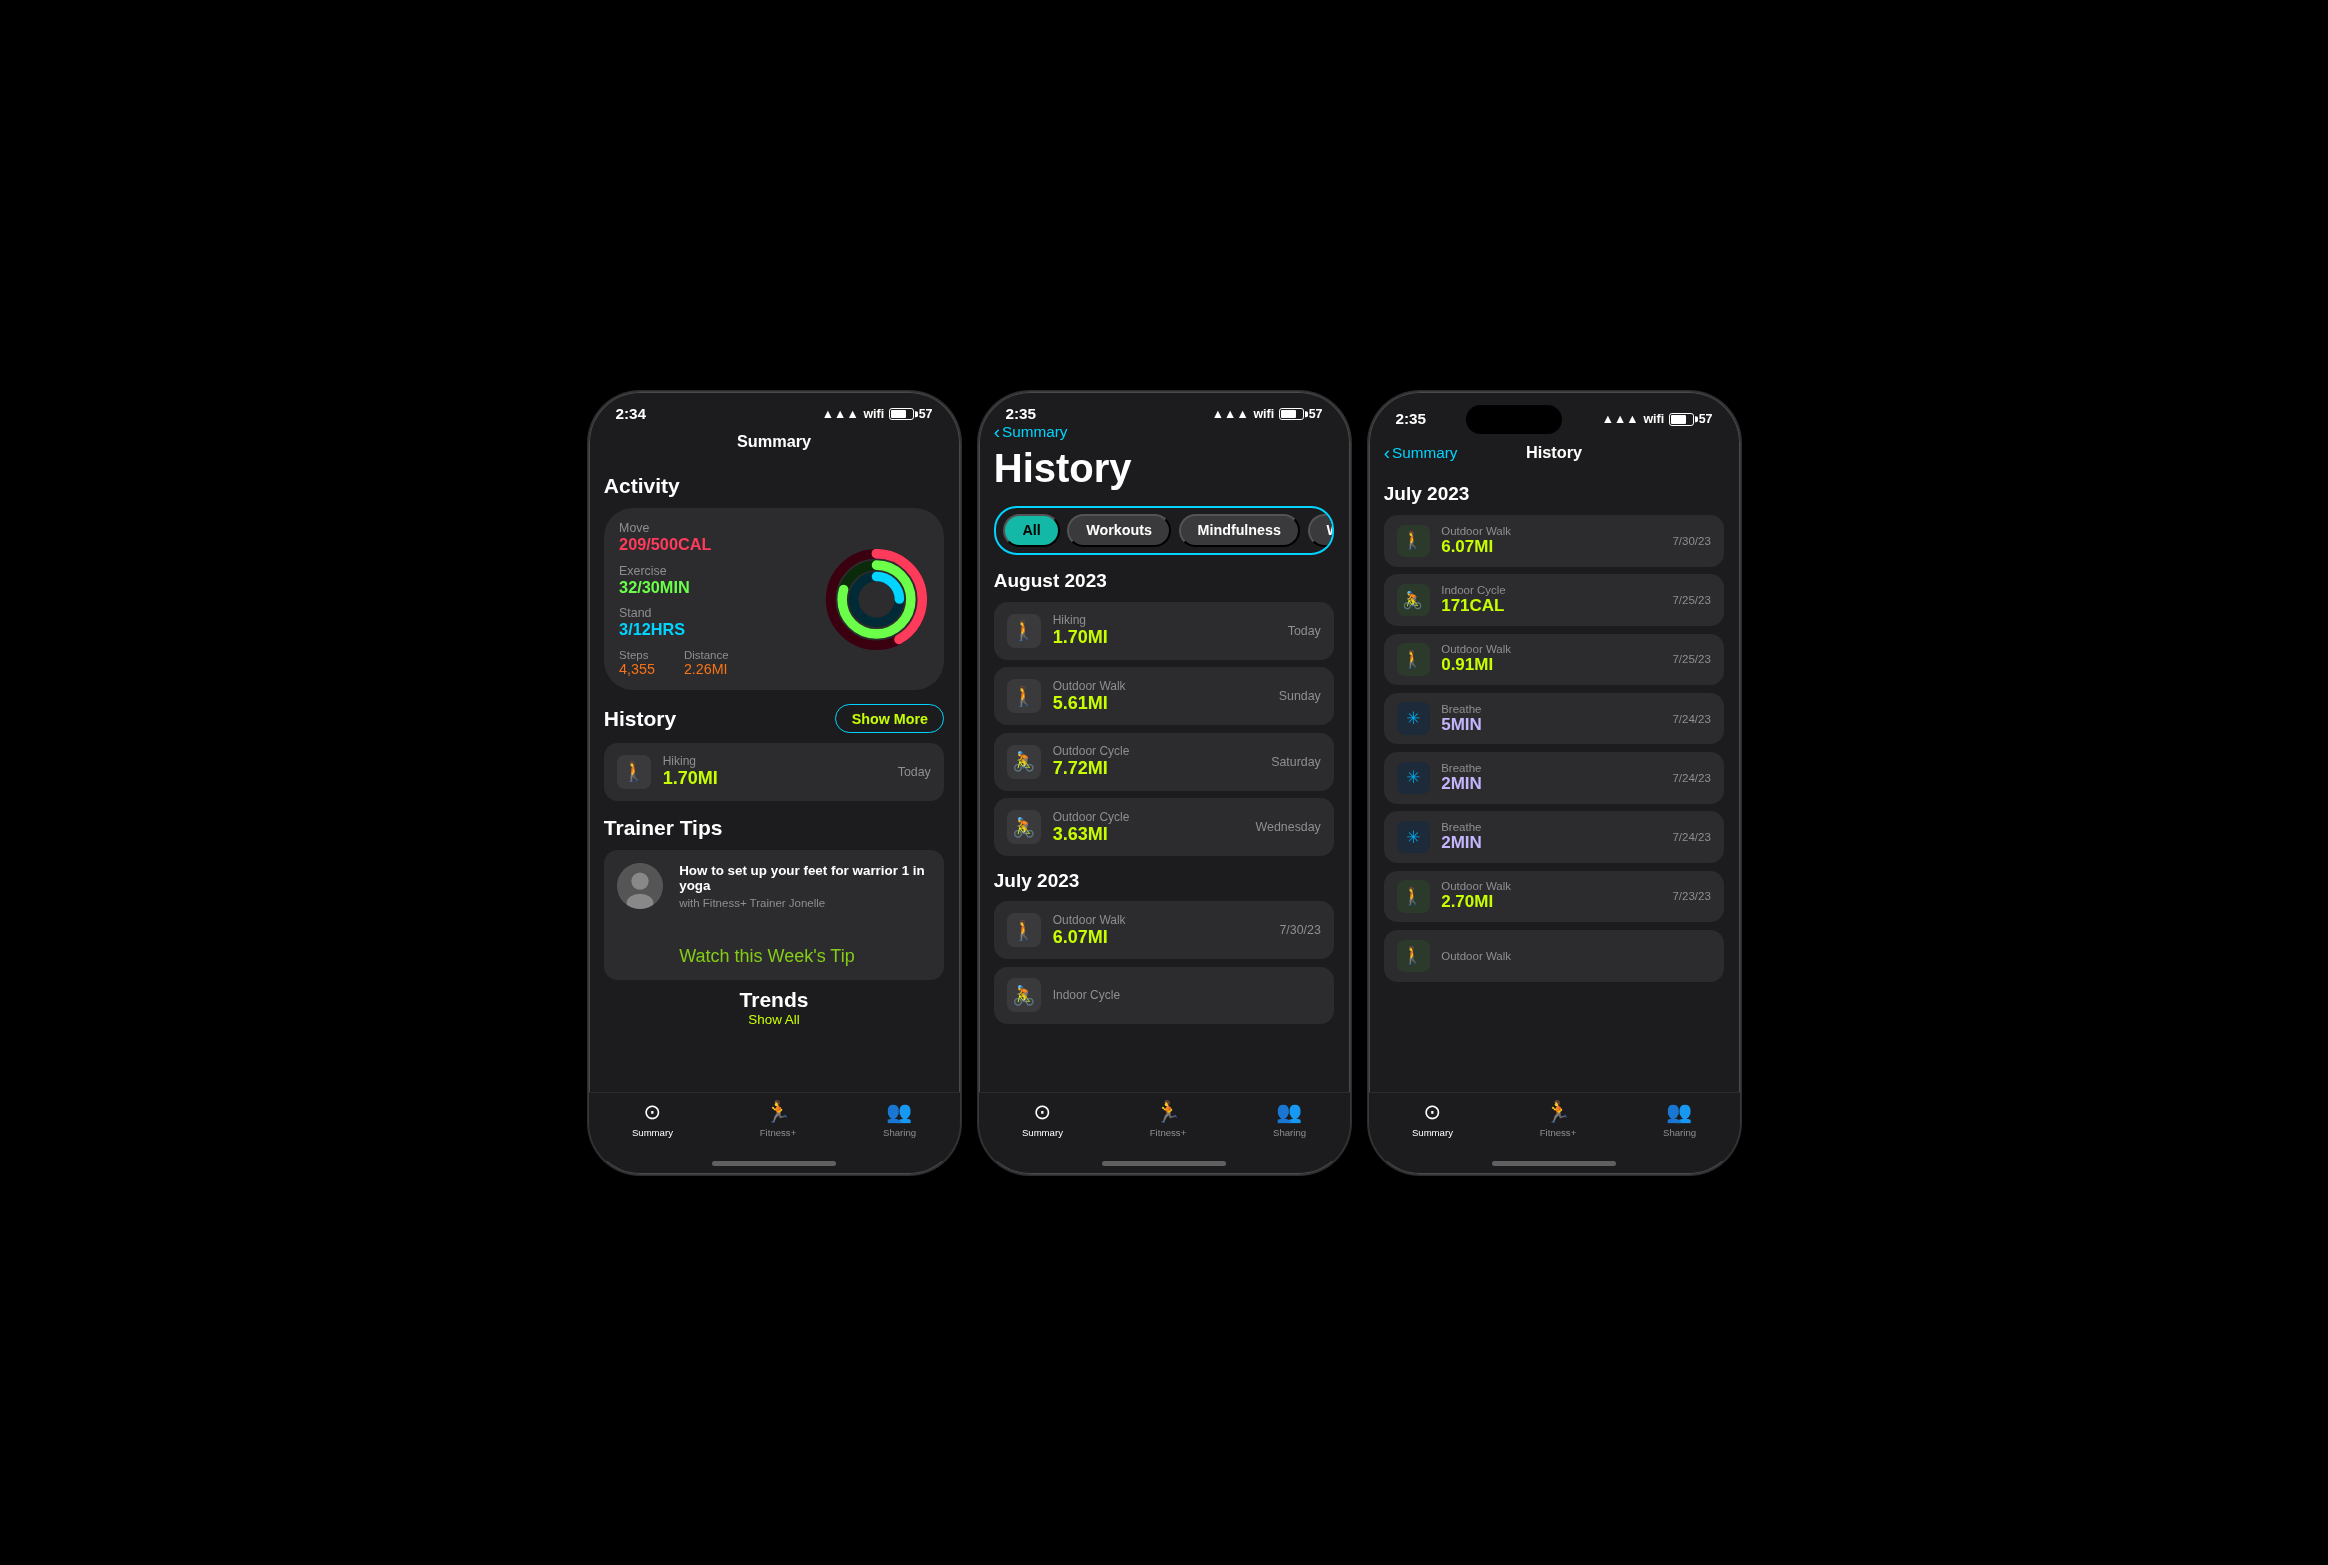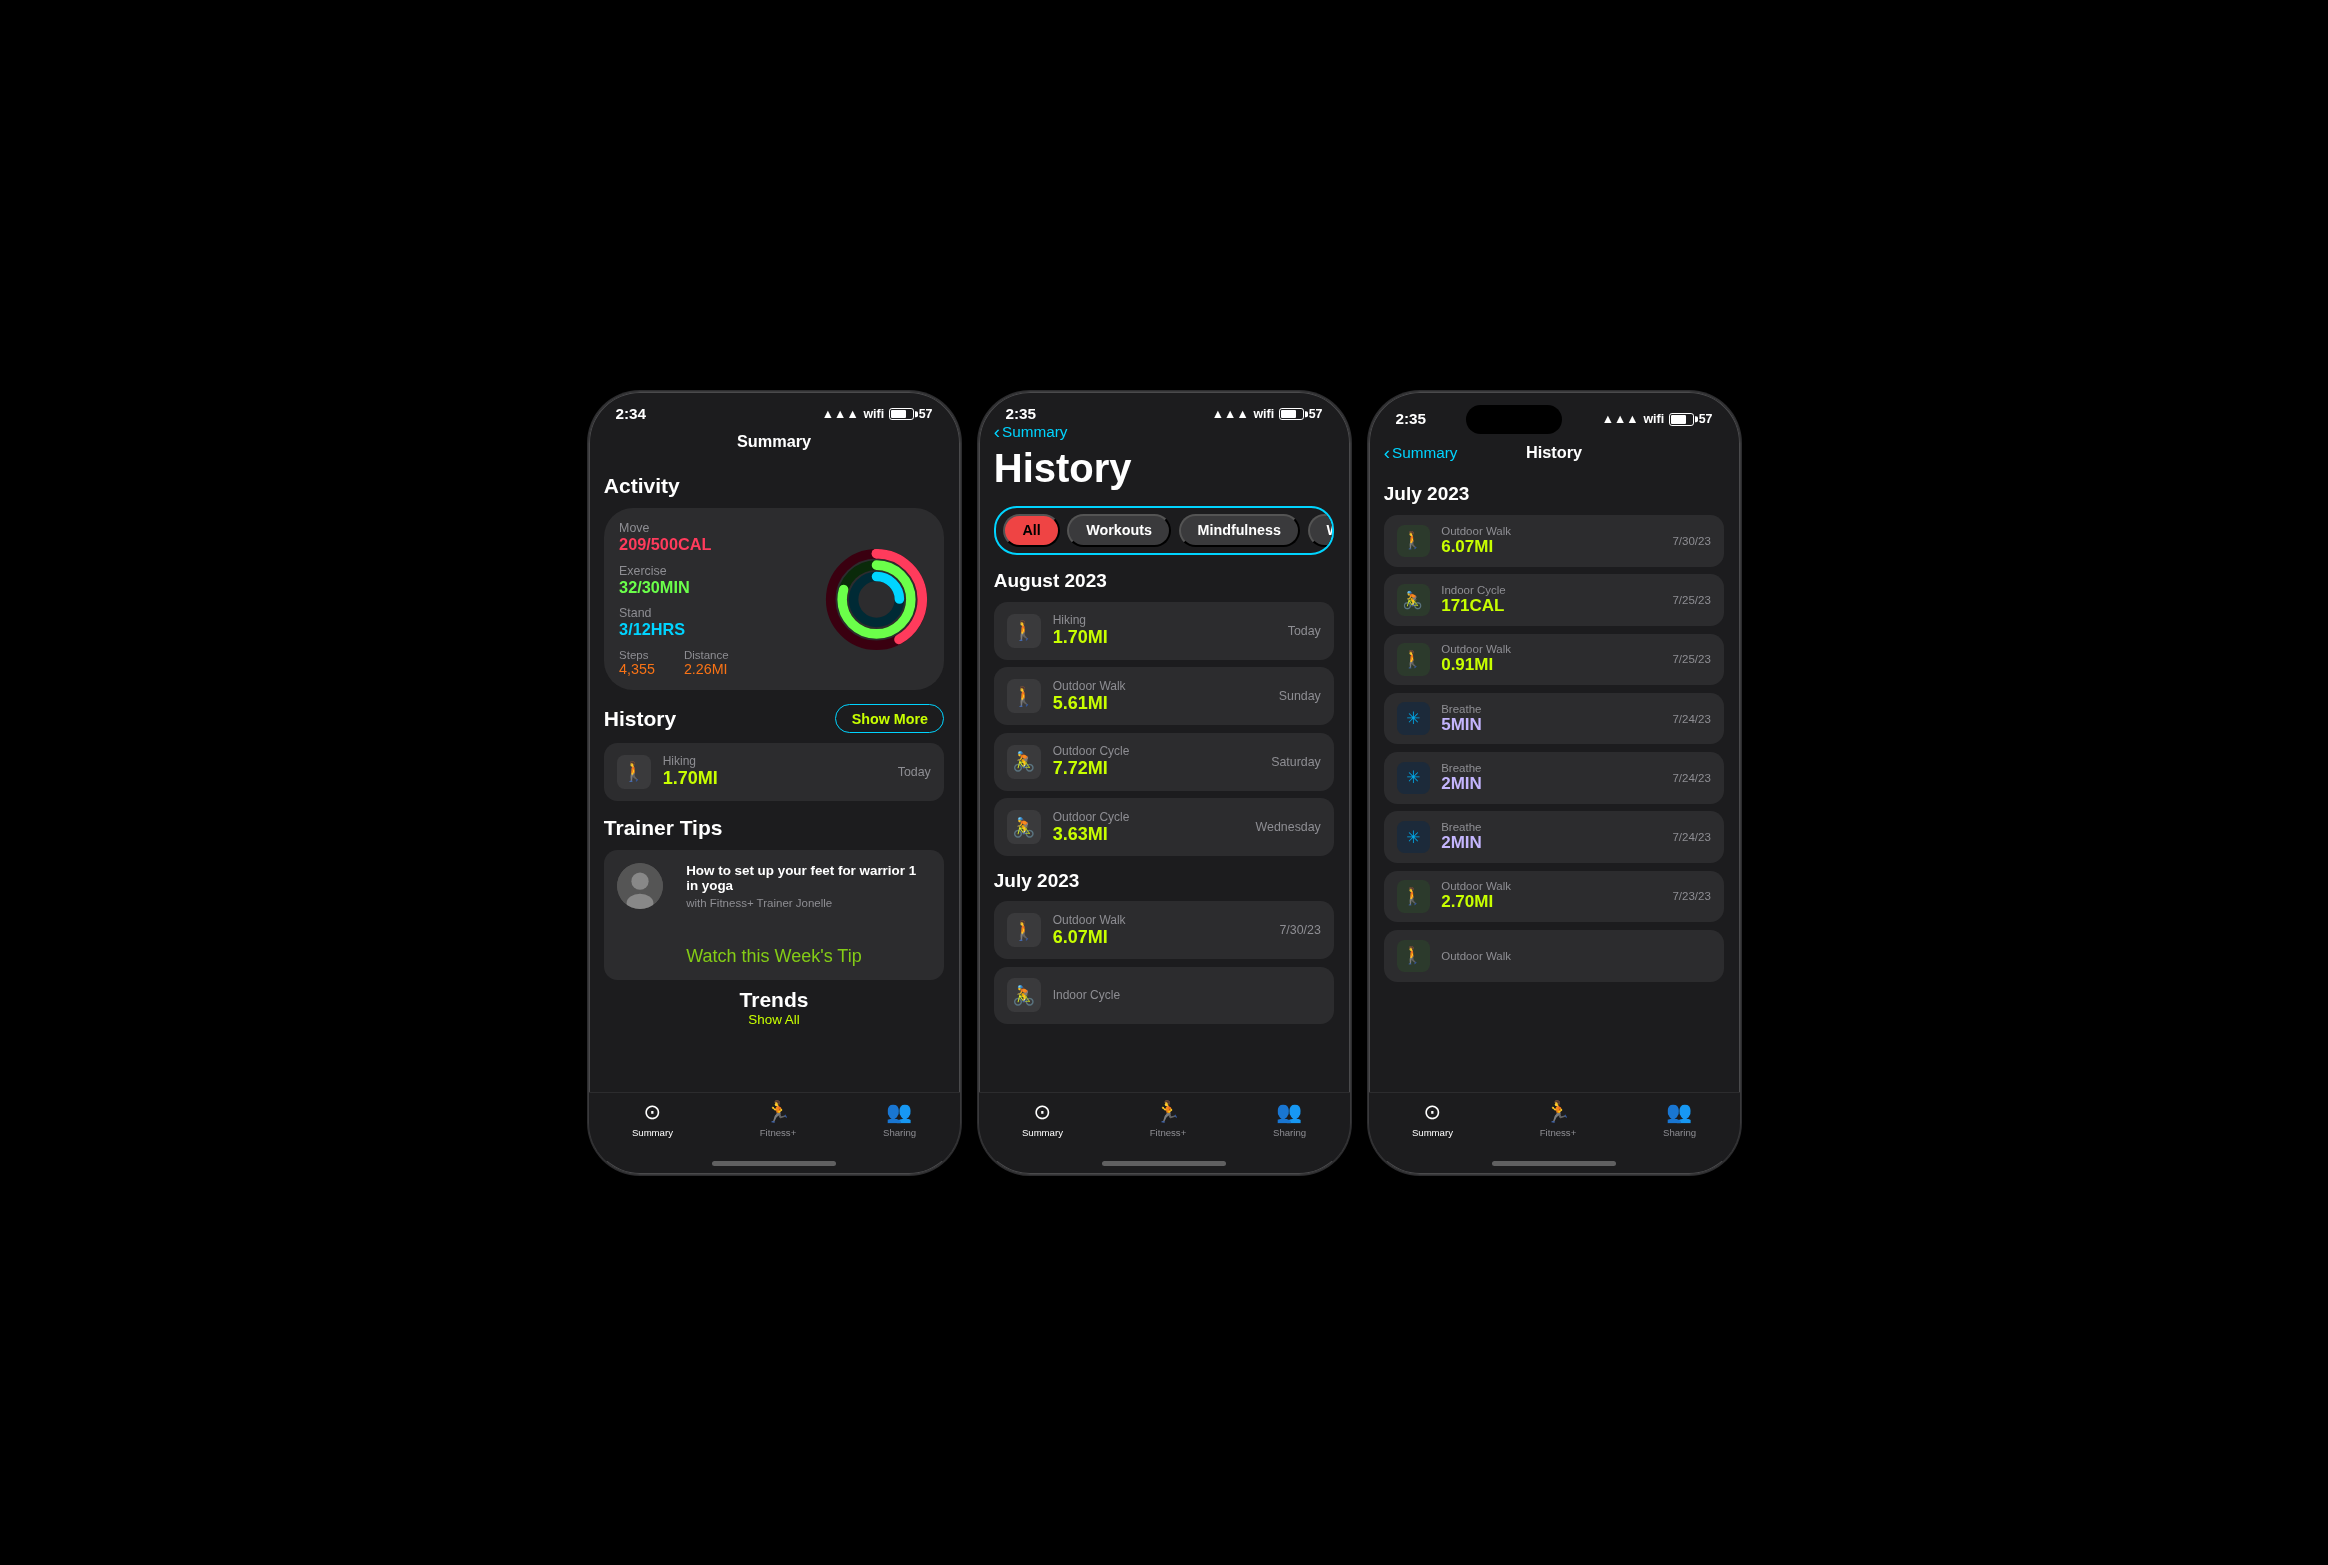--- a/index.html
+++ b/index.html
@@ -213,21 +213,21 @@
     .workout-info { flex: 1; }
     .workout-type { color: #8e8e93; font-size: 12px; }
     .workout-value { color: #c8ff00; font-size: 18px; font-weight: 700; }
     .workout-date { color: #8e8e93; font-size: 12.4px; }
     
     .trainer-card {
       background: #2c2c2e;
       border-radius: 13.4px;
       padding: 13.4px;
       display: flex;
-      gap: 23px;
+      gap: 16px;
       align-items: flex-start;
       margin-bottom: 7.6px;
     }
     .trainer-avatar {
       width: 46px;
       height: 46px;
       border-radius: 23px;
       background: #555;
       overflow: hidden;
       flex-shrink: 0;
@@ -257,21 +257,21 @@
     }
     .filter-bar::-webkit-scrollbar { display: none; }
     .filter-btn {
       padding: 6.7px 17px;
       border-radius: 19px;
       font-size: 14.3px;
       font-weight: 600;
       white-space: nowrap;
       flex-shrink: 0;
     }
-    .filter-btn.active { background: #ef4444; color: #000; }
+    .filter-btn.active { background: #14b8a6; color: #000; }
     .filter-btn.inactive { background: #3a3a3c; color: #fff; }
     .month-label {
       font-size: 19px;
       font-weight: 700;
       color: #fff;
       margin: 13.4px 0 9.6px;
     }
 
     
     .workout-item-compact {

